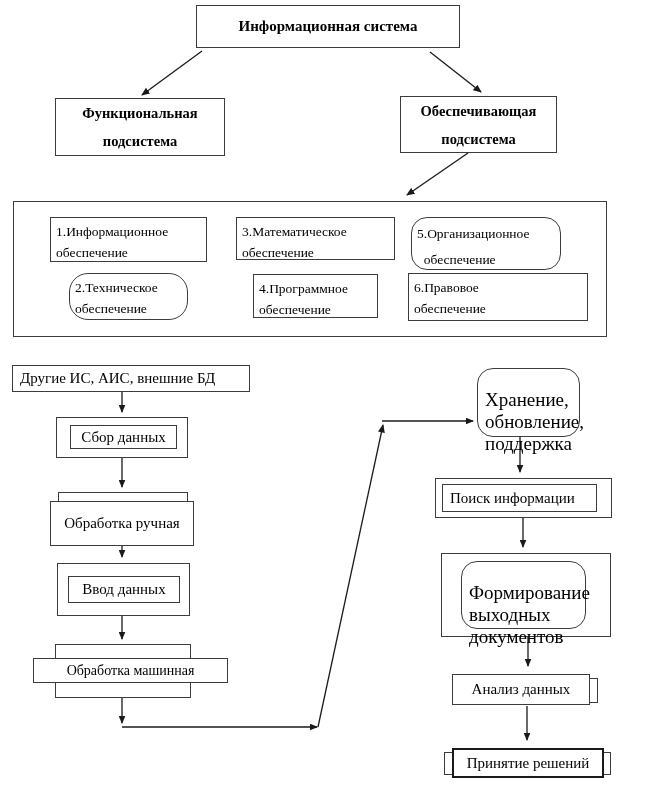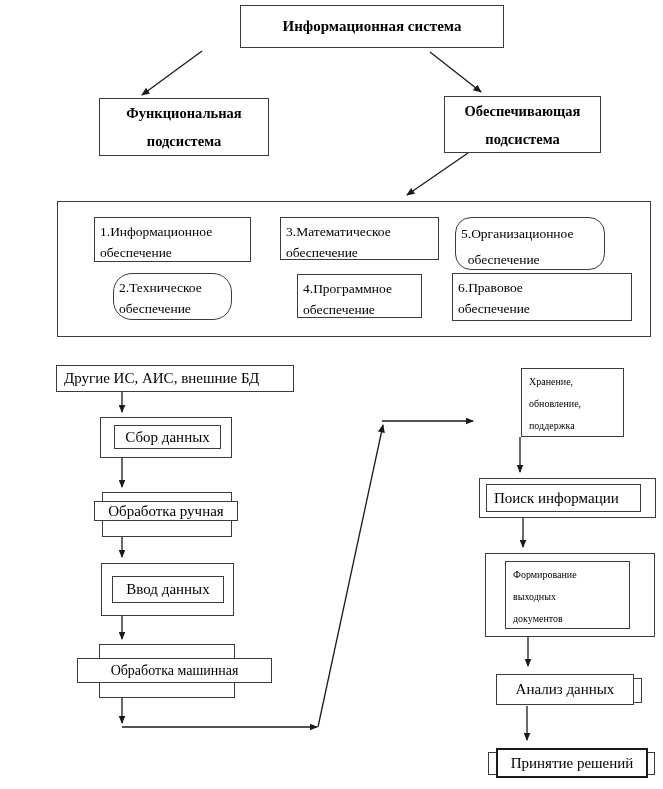--- a/index.html
+++ b/index.html
@@ -17,21 +17,20 @@
     left: 0; top: 0;
     width: 663px; height: 789px;
     z-index: 1;
   }
   .box {
     position: absolute;
     box-sizing: border-box;
     border: 1px solid #3c3c3c;
     background: #ffffff;
     z-index: 2;
-    margin-left: 44px;
   }
   .back { z-index: 2; }
   .front { z-index: 3; }
   .center-txt {
     display: flex;
     align-items: center;
     justify-content: center;
     text-align: center;
   }
   .pre { white-space: pre-wrap; }
@@ -53,23 +52,24 @@
   .comp-label-wide { line-height: 26px; }
   .flow-label { font-size: 15px; }
   .flow-label-sm { font-size: 14px; }
   .left-txt {
     display: flex;
     align-items: center;
     padding-left: 7px;
     box-sizing: border-box;
   }
   .ml-label {
-    font-size: 10px;
+    font-size: 19px;
     line-height: 22px;
-    padding: 2px 0 0 7px;
+    padding: 20px 0 0 7px;
+    border-radius: 16px;
   }
   .thick { border-width: 2px; border-color: #1a1a1a; }
 </style>
 </head>
 <body>
 
 <div id="canvas">
 
   <svg id="connectors" viewBox="0 0 663 789" xmlns="http://www.w3.org/2000/svg">
     <defs>
@@ -129,21 +129,21 @@
   <div class="box left-txt flow-label" style="left:12px; top:365px; width:238px; height:27px;">
       <span>Другие ИС, АИС, внешние БД</span>
     </div>
 
   <div class="box back" style="left:56px; top:417px; width:132px; height:41px;"></div>
   <div class="box front center-txt flow-label" style="left:70px; top:425px; width:107px; height:24px;">
       <span>Сбор данных</span>
     </div>
 
   <div class="box back" style="left:58px; top:492px; width:130px; height:45px;"></div>
-  <div class="box front center-txt flow-label" style="left:50px; top:501px; width:144px; height:20px;">
+  <div class="box front center-txt flow-label" style="left:50px; top:501px; width:144px; height:45px;">
       <span>Обработка ручная</span>
     </div>
 
   <div class="box back" style="left:57px; top:563px; width:133px; height:53px;"></div>
   <div class="box front center-txt flow-label" style="left:68px; top:576px; width:112px; height:27px;">
       <span>Ввод данных</span>
     </div>
 
   <div class="box back" style="left:55px; top:644px; width:136px; height:54px;"></div>
   <div class="box front center-txt flow-label-sm" style="left:33px; top:658px; width:195px; height:25px;">

